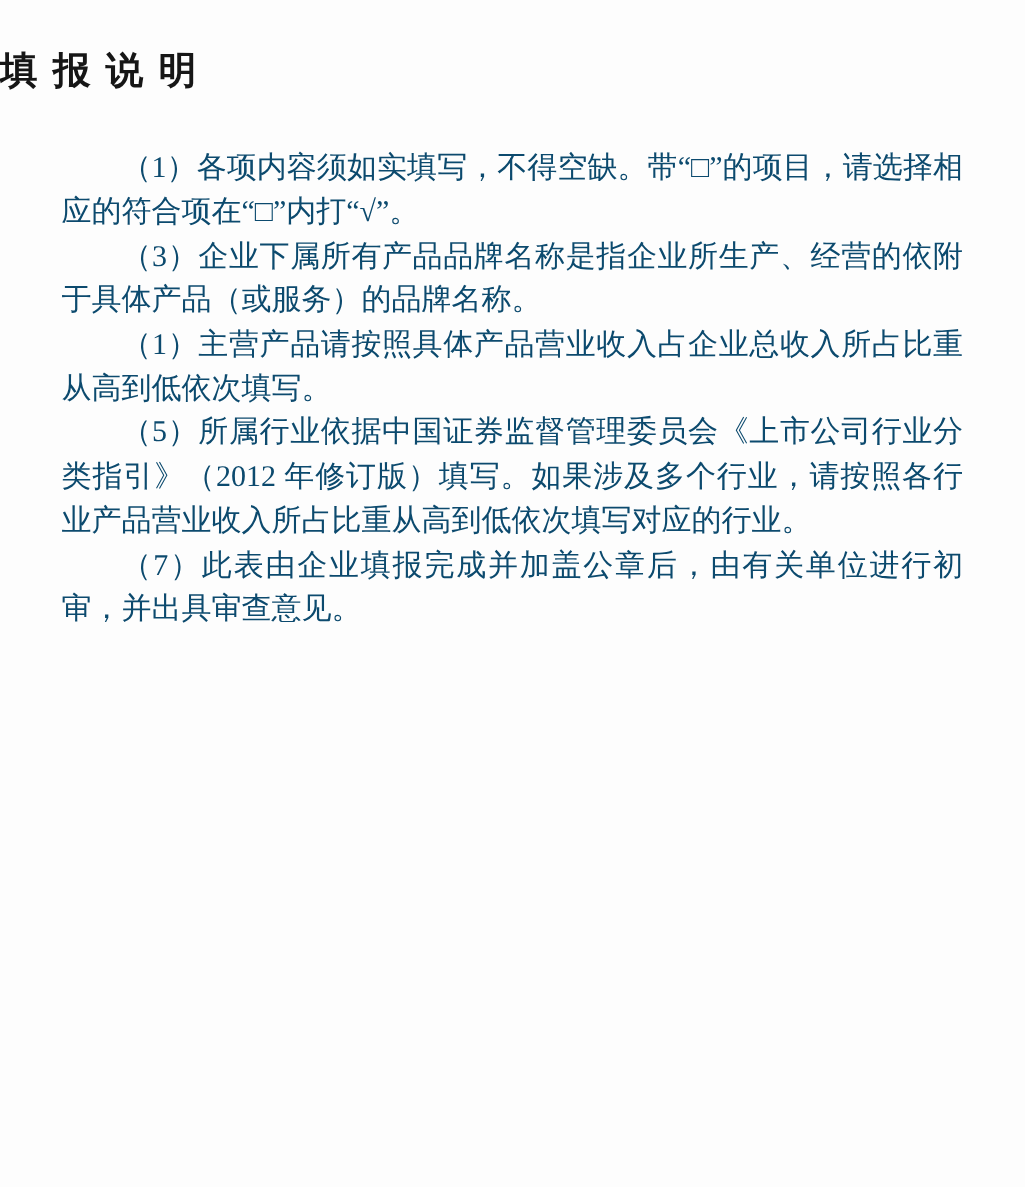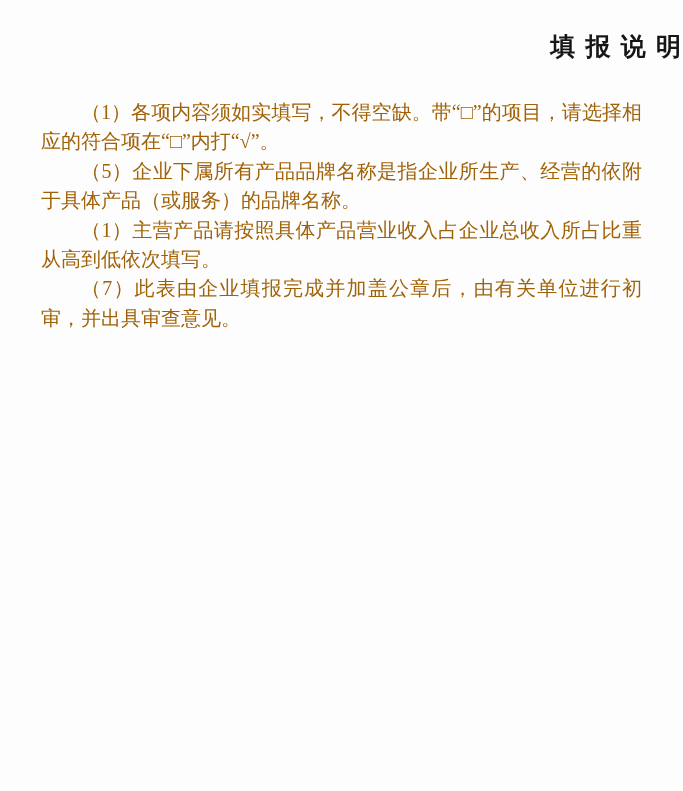--- a/index.html
+++ b/index.html
@@ -15,44 +15,45 @@
     background: #fdfdfd;
     font-family: "Liberation Serif", "DejaVu Serif", serif;
     color: #202020;
     box-sizing: border-box;
     overflow: hidden;
   }
   .doc-title {
     margin: 0;
     padding-top: 30px;
     height: 34px;
-    text-align: right;
+    text-align: left;
     font-size: 25px;
     font-weight: bold;
     letter-spacing: 2px;
     color: #161616;
   }
   .doc-body {
     margin: 34px 41px 0 41px;
   }
   .para {
     margin: 0;
     font-size: 20px;
     line-height: 29.4px;
     text-align: justify;
     text-justify: inter-ideograph;
     text-indent: 2em;
     word-break: break-all;
-    color: #a16207;
+    color: #0c4a6e;
   }
 </style>
 </head>
 <body>
 
 <div class="page">
   <h1 class="doc-title">填 报 说 明</h1>
   <div class="doc-body">
     <p class="para">（1）各项内容须如实填写，不得空缺。带“□”的项目，请选择相应的符合项在“□”内打“√”。</p>
-    <p class="para">（5）企业下属所有产品品牌名称是指企业所生产、经营的依附于具体产品（或服务）的品牌名称。</p>
+    <p class="para">（3）企业下属所有产品品牌名称是指企业所生产、经营的依附于具体产品（或服务）的品牌名称。</p>
     <p class="para">（1）主营产品请按照具体产品营业收入占企业总收入所占比重从高到低依次填写。</p>
+    <p class="para">（5）所属行业依据中国证券监督管理委员会《上市公司行业分类指引》（2012 年修订版）填写。如果涉及多个行业，请按照各行业产品营业收入所占比重从高到低依次填写对应的行业。</p>
     <p class="para">（7）此表由企业填报完成并加盖公章后，由有关单位进行初审，并出具审查意见。</p>
   </div>
 </div>
 
 </body></html>

